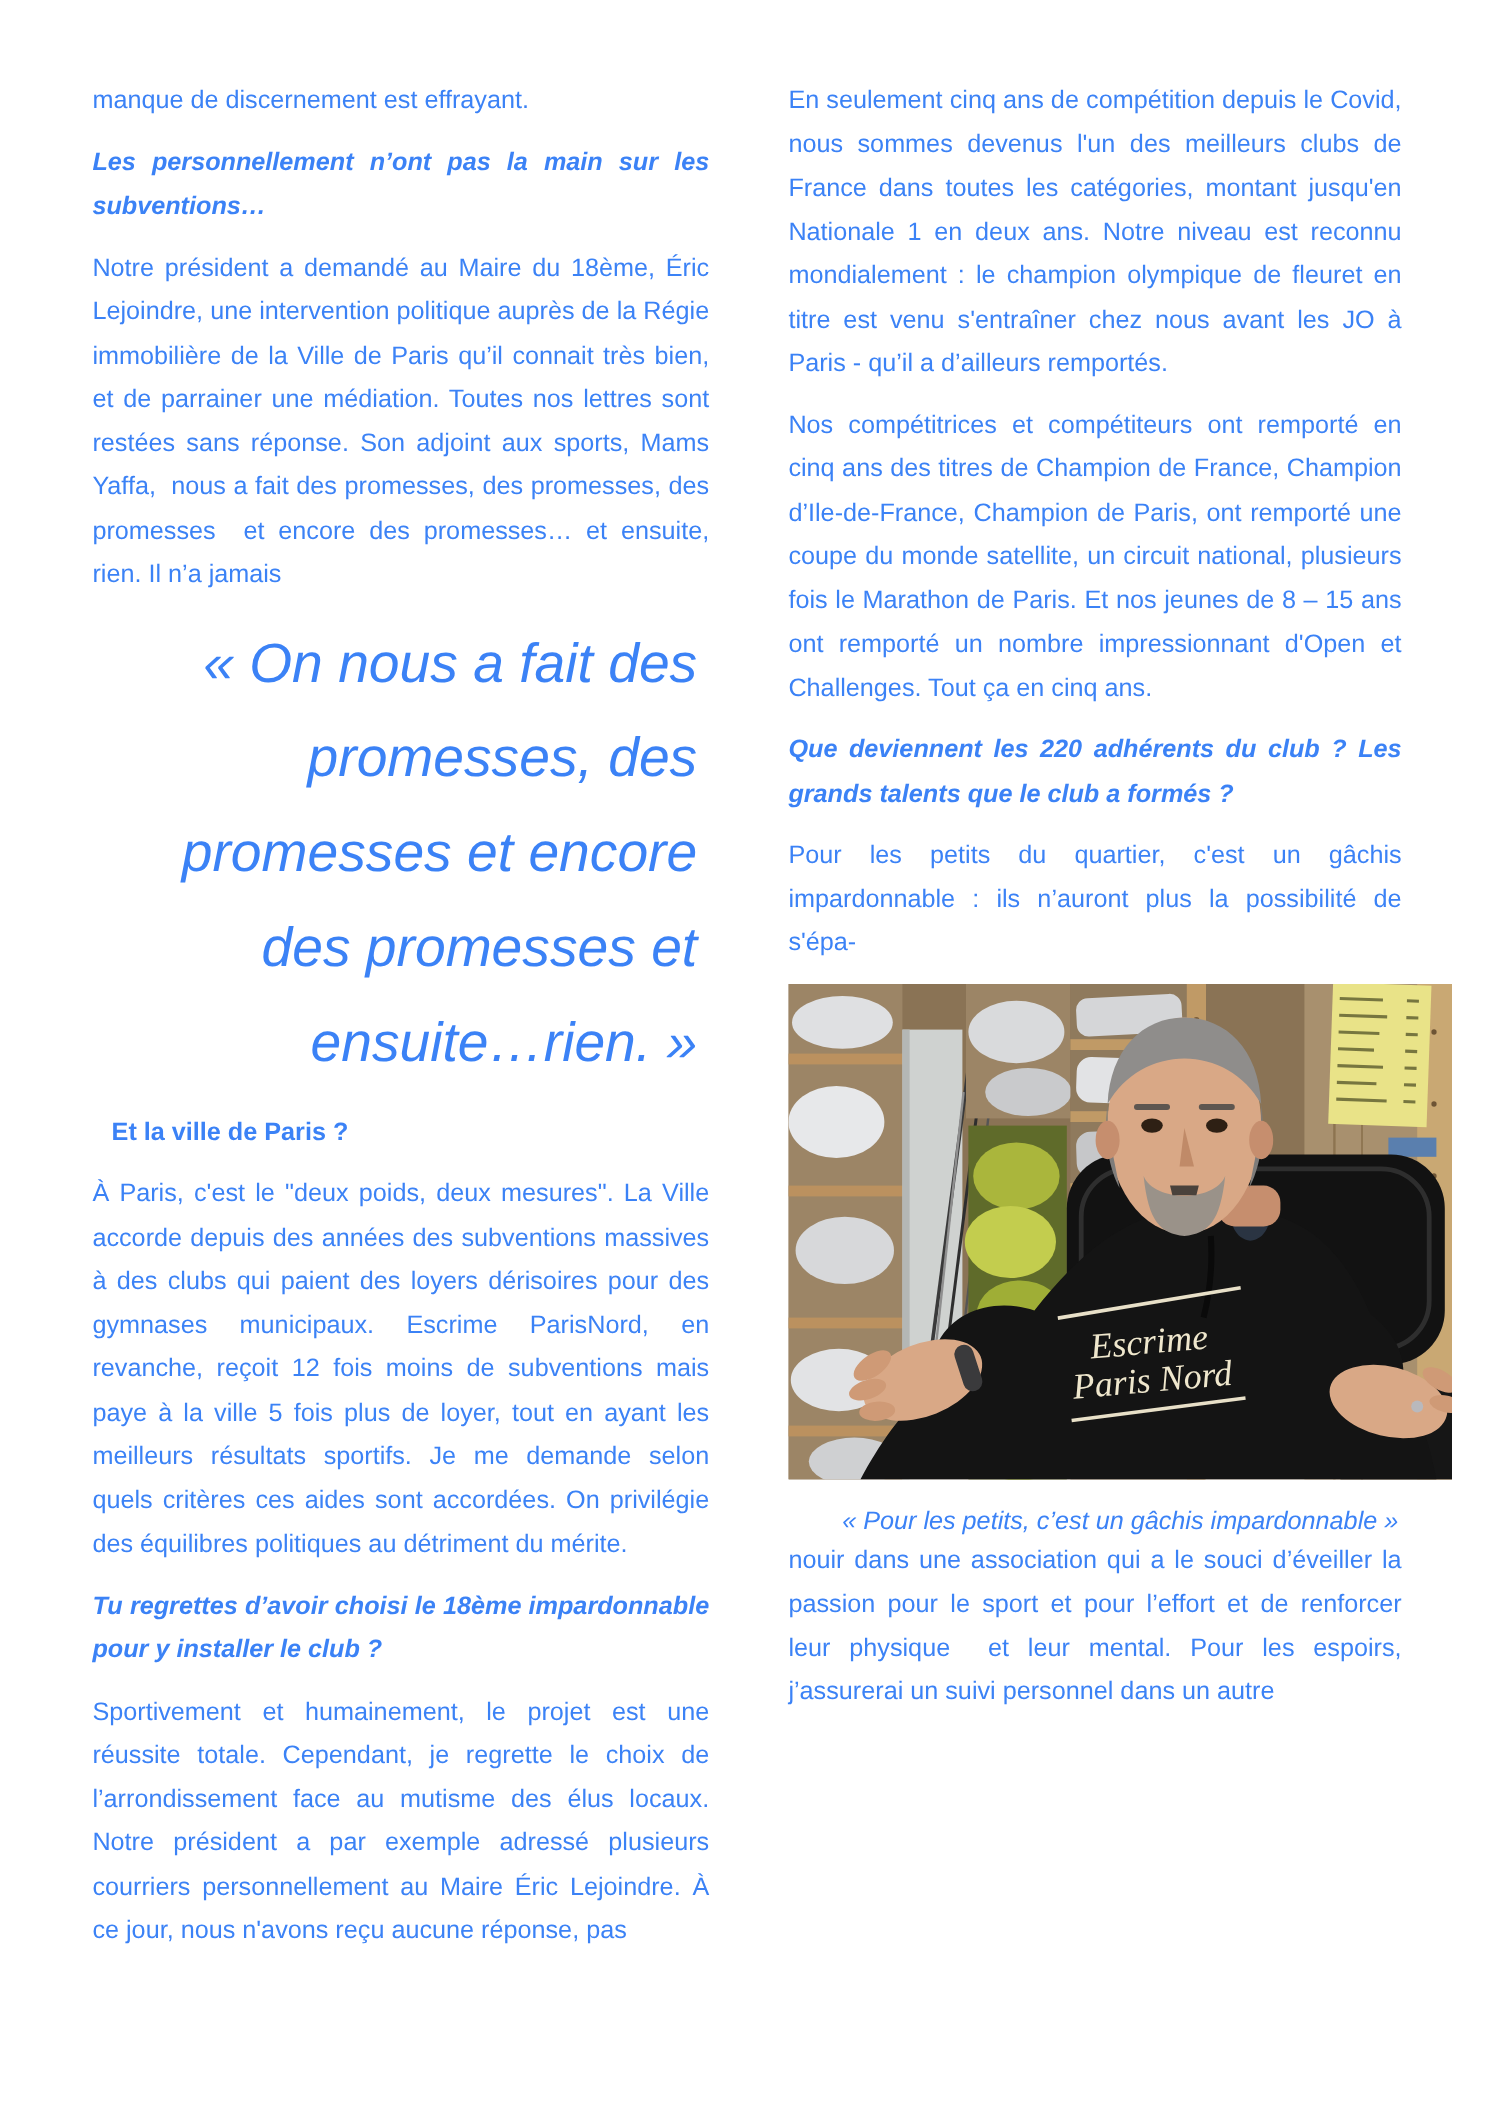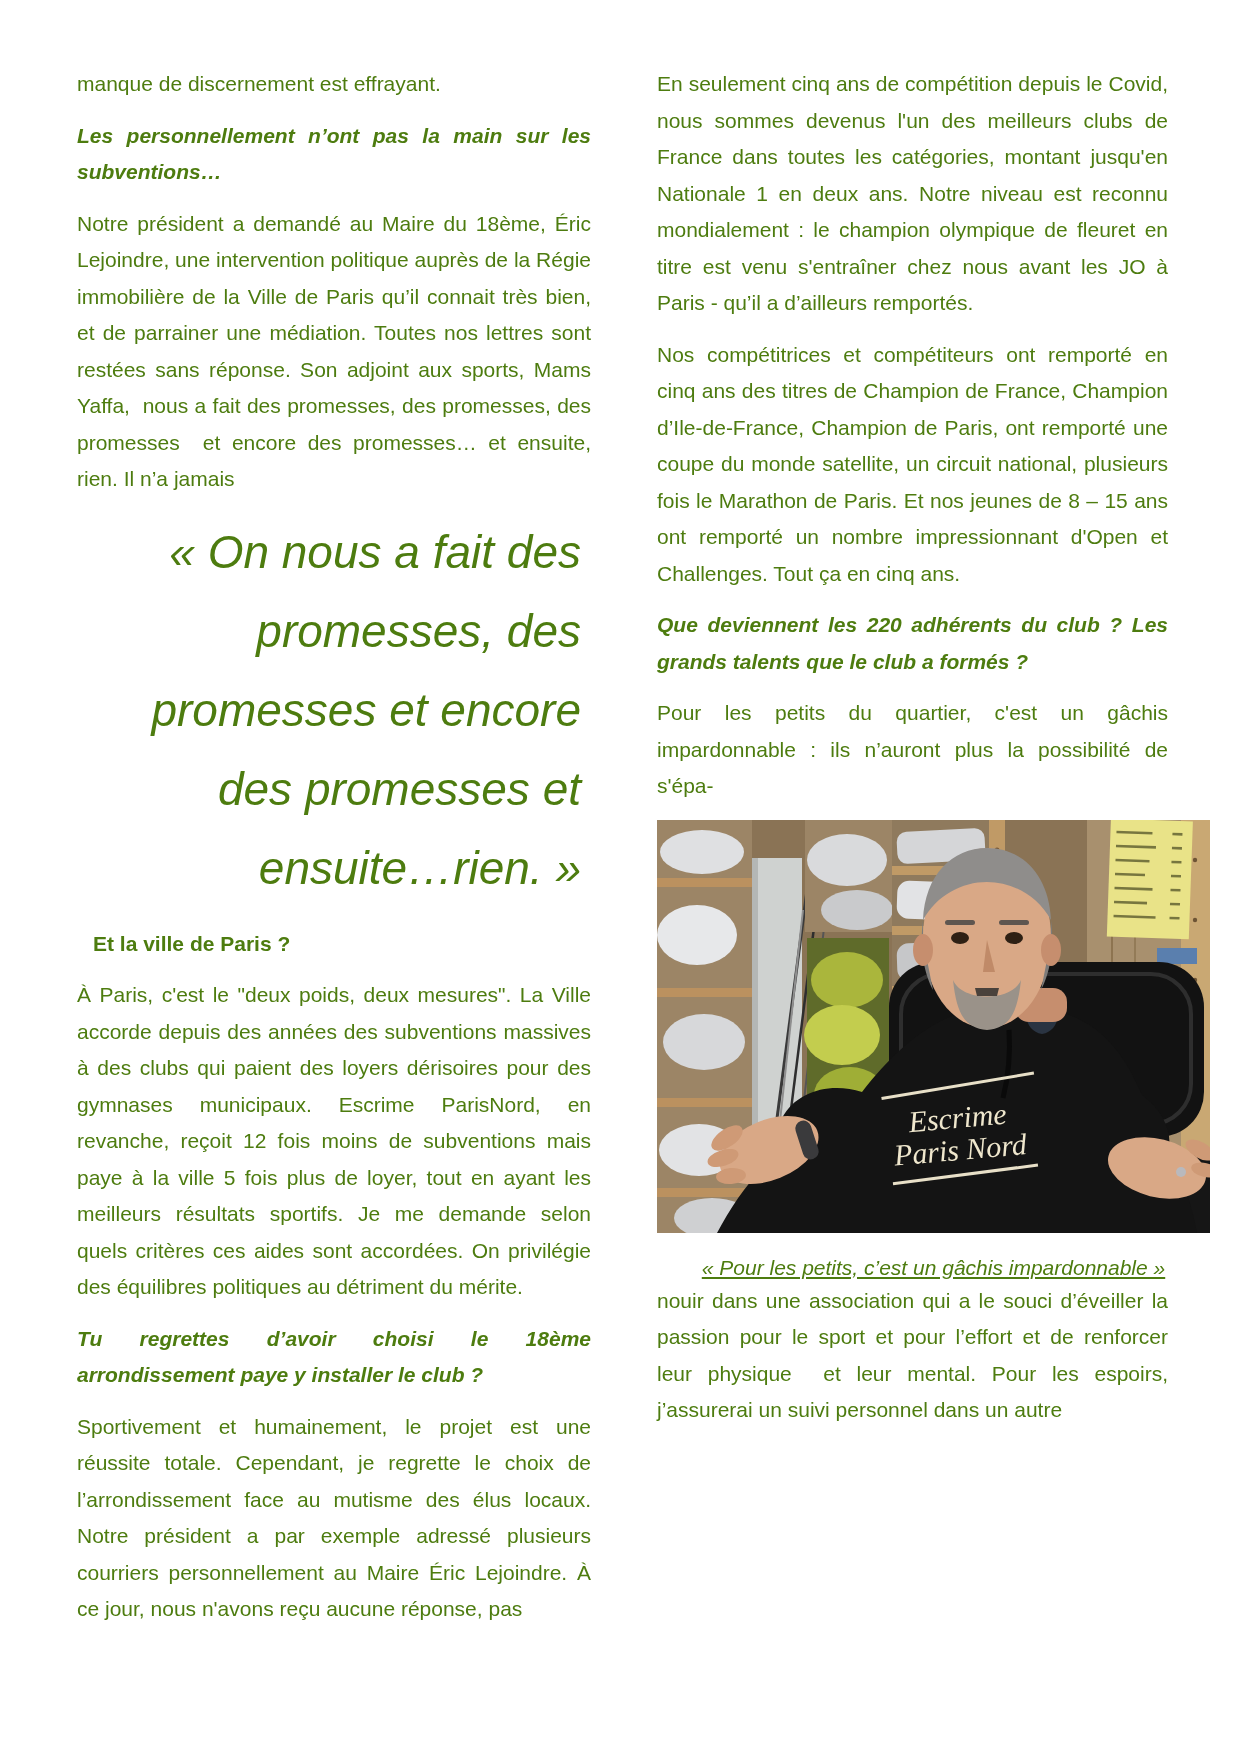--- a/index.html
+++ b/index.html
@@ -3,21 +3,21 @@
 <meta charset="utf-8">
 <style>
   html,body{margin:0;padding:0;background:#ffffff;}
   .page{
     position:relative;
     width:1241px;
     height:1755px;
     background:#ffffff;
     overflow:hidden;
     font-family:"Liberation Sans",sans-serif;
-    color:#4d7c0f;
+    color:#3b82f6;
   }
   .col{
     position:absolute;
     top:66px;
     font-size:21px;
     line-height:36.5px;
     text-align:justify;
   }
   .col-left{left:77px;width:514px;}
   .col-right{left:657px;width:511px;}
@@ -45,37 +45,36 @@
     margin:12px 0 0 0;
   }
   .photo-wrap svg{display:block;}
   .caption{
     width:553px;
     margin:20px 0 0 0;
     text-align:center;
     font-style:italic;
     font-size:21px;
     line-height:30px;
-    text-decoration:underline;
   }
   .after-photo{margin-top:52px;}
 </style>
 </head>
 <body>
 
 <div class="page">
 
   <div class="col col-left">
     <p class="body">manque de discernement est effrayant.</p>
     <p class="q">Les personnellement n’ont pas la main sur les subventions…</p>
     <p class="body">Notre président a demandé au Maire du 18ème, Éric Lejoindre, une intervention politique auprès de la Régie immobilière de la Ville de Paris qu’il connait très bien, et de parrainer une médiation. Toutes nos lettres sont restées sans réponse. Son adjoint aux sports, Mams Yaffa, &nbsp;nous a fait des promesses, des promesses, des promesses &nbsp;et encore des promesses… et ensuite, rien. Il n’a jamais</p>
     <div class="pullquote">« On nous a fait des promesses, des promesses et encore des promesses et ensuite…rien. »</div>
     <p class="qb">Et la ville de Paris ?</p>
     <p class="body">À Paris, c'est le "deux poids, deux mesures". La Ville accorde depuis des années des subventions massives à des clubs qui paient des loyers dérisoires pour des gymnases municipaux. Escrime ParisNord, en revanche, reçoit 12 fois moins de subventions mais paye à la ville 5 fois plus de loyer, tout en ayant les meilleurs résultats sportifs. Je me demande selon quels critères ces aides sont accordées. On privilégie des équilibres politiques au détriment du mérite.</p>
-    <p class="q">Tu regrettes d’avoir choisi le 18ème arrondissement paye y installer le club ?</p>
+    <p class="q">Tu regrettes d’avoir choisi le 18ème impardonnable pour y installer le club ?</p>
     <p class="body">Sportivement et humainement, le projet est une réussite totale. Cependant, je regrette le choix de l’arrondissement face au mutisme des élus locaux. Notre président a par exemple adressé plusieurs courriers personnellement au Maire Éric Lejoindre. À ce jour, nous n'avons reçu aucune réponse, pas</p>
   </div>
 
   <div class="col col-right">
     <p class="body">En seulement cinq ans de compétition depuis le Covid, nous sommes devenus l'un des meilleurs clubs de France dans toutes les catégories, montant jusqu'en Nationale 1 en deux ans. Notre niveau est reconnu mondialement : le champion olympique de fleuret en titre est venu s'entraîner chez nous avant les JO à Paris - qu’il a d’ailleurs remportés.</p>
     <p class="body">Nos compétitrices et compétiteurs ont remporté en cinq ans des titres de Champion de France, Champion d’Ile-de-France, Champion de Paris, ont remporté une coupe du monde satellite, un circuit national, plusieurs fois le Marathon de Paris. Et nos jeunes de 8 – 15 ans ont remporté un nombre impressionnant d'Open et Challenges. Tout ça en cinq ans.</p>
     <p class="q">Que deviennent les 220 adhérents du club ? Les grands talents que le club a formés ?</p>
     <p class="body">Pour les petits du quartier, c'est un gâchis impardonnable : ils n’auront plus la possibilité de s'épa-</p>
 
     <div class="photo-wrap">

